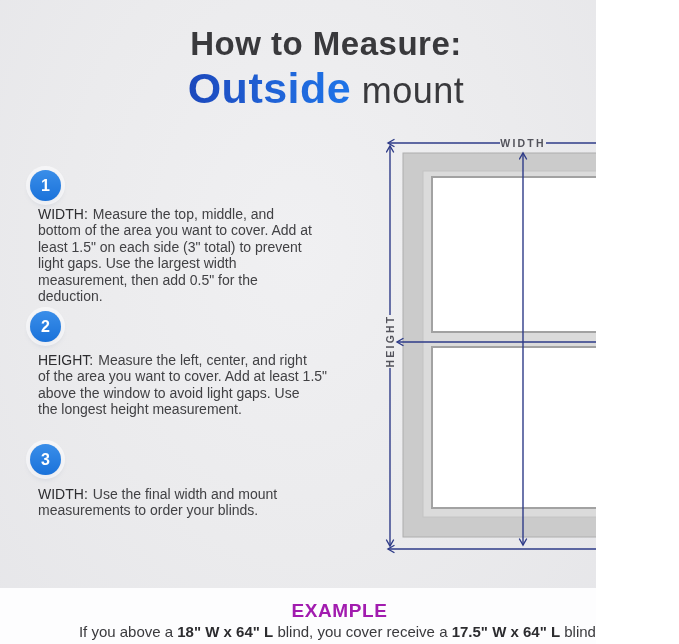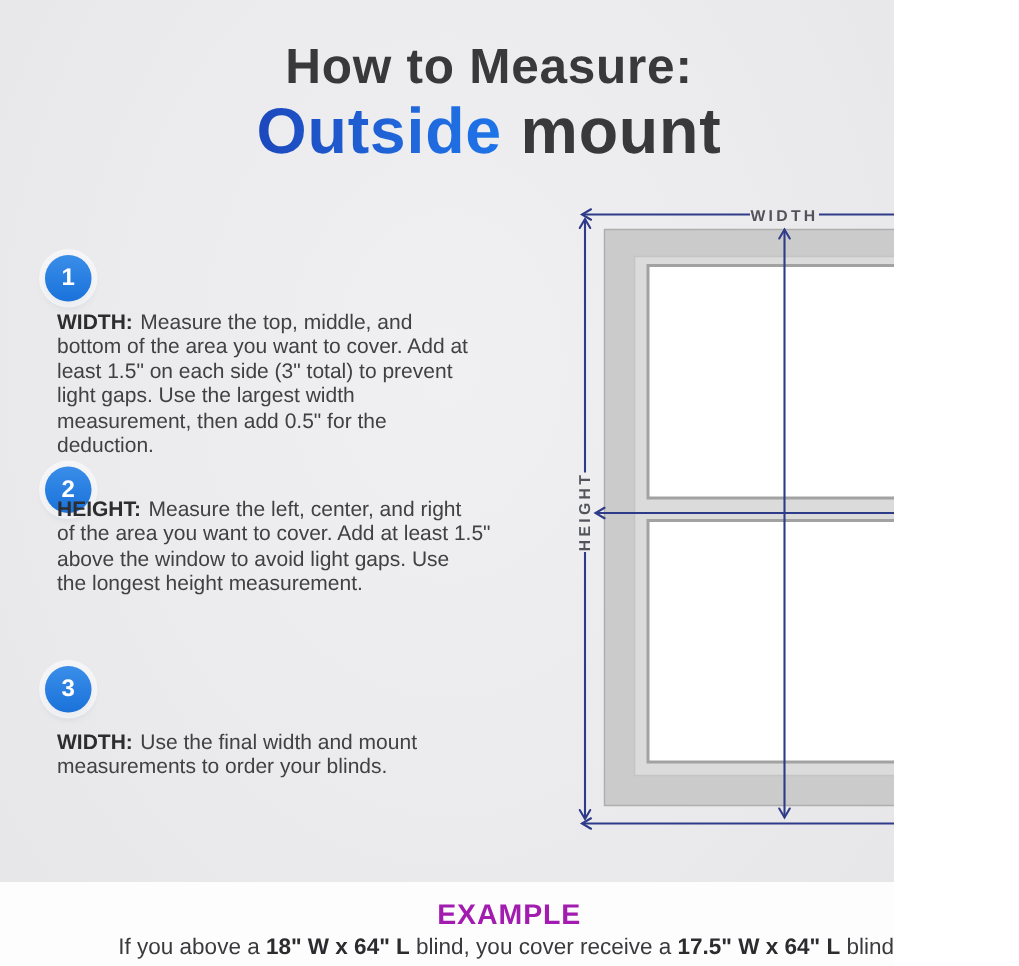--- a/index.html
+++ b/index.html
@@ -11,37 +11,37 @@
 
   
   .header{position:absolute;top:26px;left:0;width:652px;text-align:center;}
   .title-line1{font-size:33px;line-height:36px;font-weight:700;color:#39393c;letter-spacing:.5px;}
   .title-line2{margin-top:3px;line-height:46px;}
   .title-accent{
     font-size:43px;font-weight:800;letter-spacing:.5px;
     background:linear-gradient(90deg,#1c48bc 0%,#2064d8 55%,#1d74e8 100%);
     -webkit-background-clip:text;background-clip:text;color:transparent;
   }
-  .title-rest{font-size:43px;font-weight:700;color:#39393c;letter-spacing:.5px;}
+  .title-rest{font-size:36px;font-weight:400;color:#39393c;letter-spacing:.5px;}
 
   
   .step-circle{
     position:absolute;width:31px;height:31px;border-radius:50%;
     background:linear-gradient(180deg,#3a8ee9 0%,#1a72da 100%);
     color:#ffffff;font-size:16px;font-weight:700;
     display:flex;align-items:center;justify-content:center;
     box-shadow:0 0 0 4px rgba(252,252,253,.65), 0 3px 6px rgba(70,90,130,.22);
   }
   .step-text{
     position:absolute;left:38px;width:352px;
     font-size:14px;line-height:16.4px;color:#414144;white-space:pre-line;
   }
-  .step-label{font-weight:700;color:#2d2d30;margin-right:5px;}
+  .step-label{font-weight:400;color:#2d2d30;margin-right:5px;}
   .c1{left:30px;top:170px;} .t1{top:206px;}
-  .c2{left:30px;top:311px;} .t2{top:331px;}
+  .c2{left:30px;top:311px;} .t2{top:352px;}
   .c3{left:30px;top:444px;} .t3{top:486px;}
 
   
   .diagram{position:absolute;left:375px;top:120px;width:300px;height:440px;}
   .dim-label{
     font-size:10.5px;font-weight:600;letter-spacing:2.2px;fill:#53535b;
     font-family:"Liberation Sans","DejaVu Sans",sans-serif;
   }
 
   

